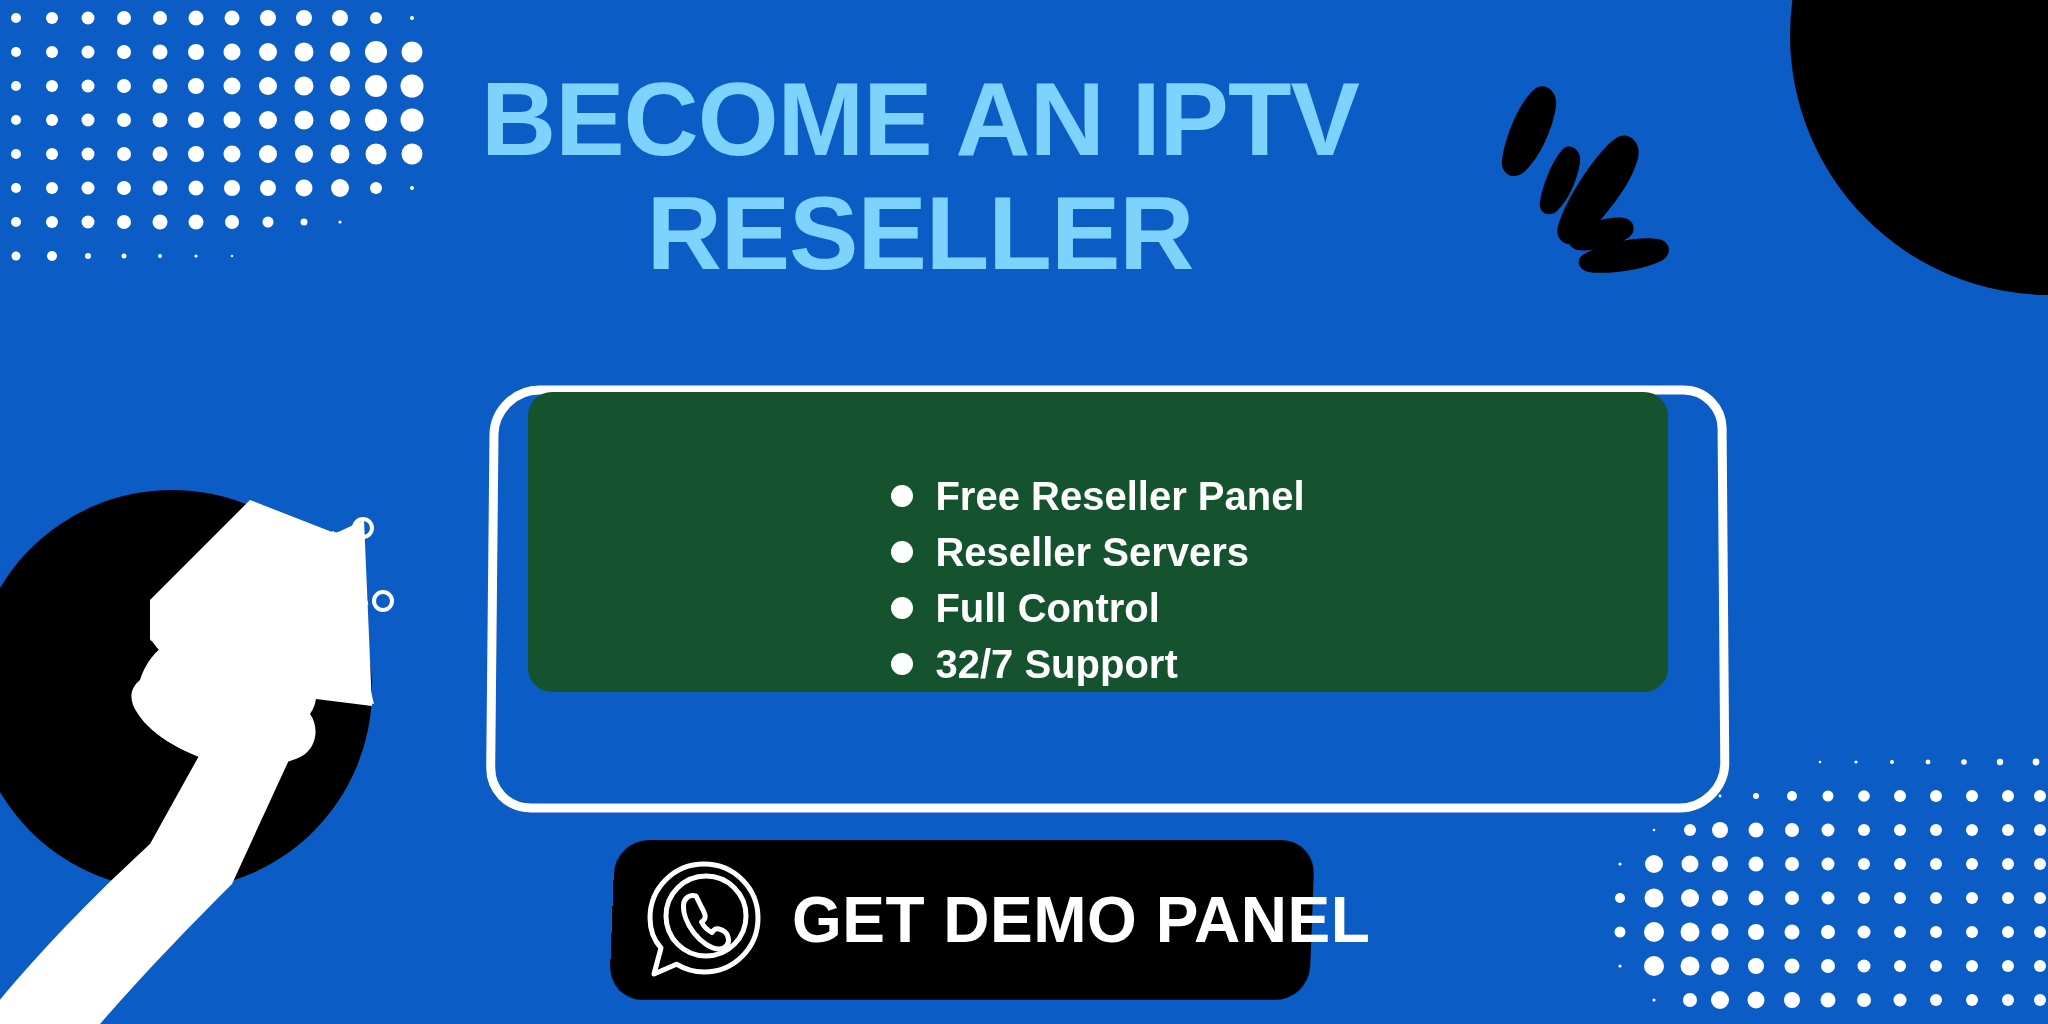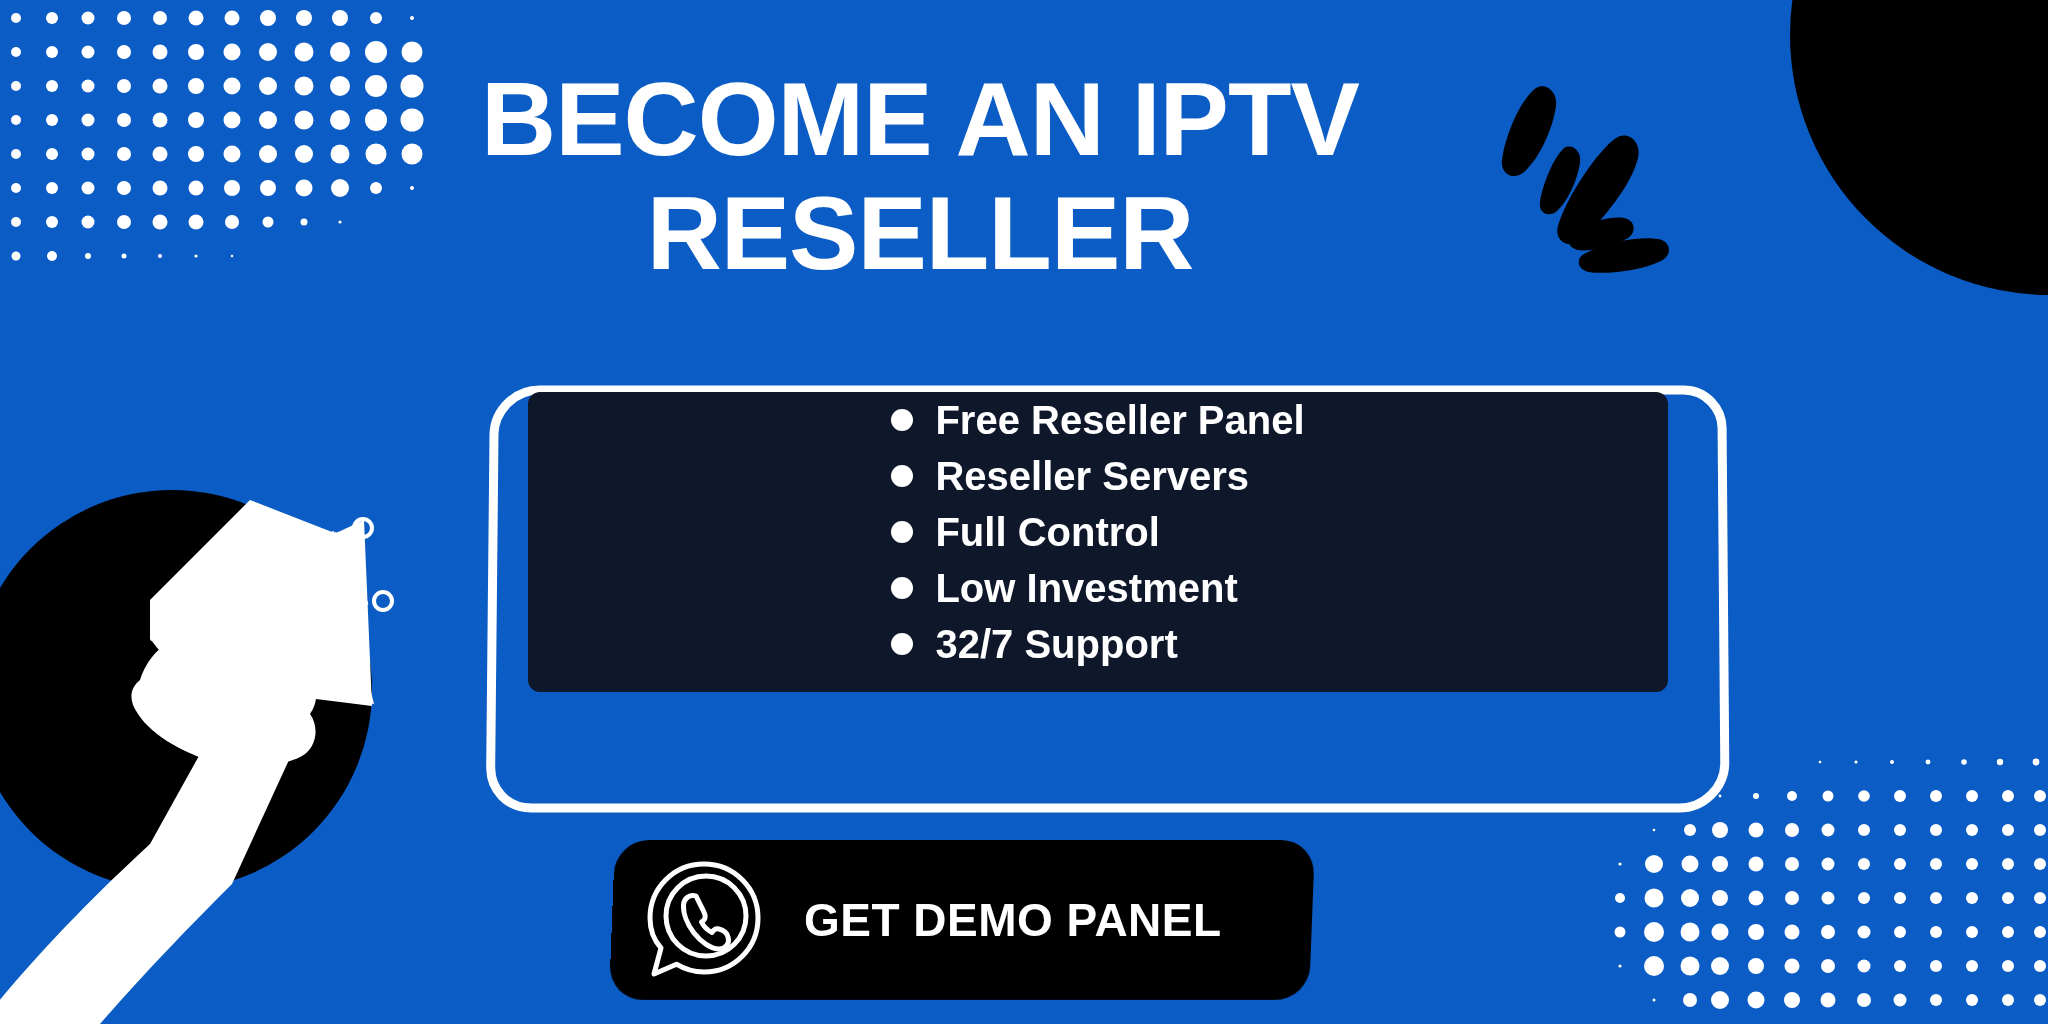--- a/index.html
+++ b/index.html
@@ -16,35 +16,35 @@
   svg.layer{display:block;}
 
   
   #headline{
     position:absolute;left:360px;top:62px;width:1120px;
     text-align:center;z-index:12;
     pointer-events:none;
   }
   .headline-line{
     display:block;
-    color:#ffffff;
+    color:#7dd3fc;
     font-weight:bold;
     font-size:104px;
     line-height:114px;
     letter-spacing:-1px;
     white-space:nowrap;
   }
 
   
   #features-card{
     position:absolute;left:528px;top:392px;width:1140px;height:300px;
-    background:#0f172a;
-    border-radius:12px;
+    background:#14532d;
+    border-radius:24px;
     z-index:11;
-    display:flex;align-items:flex-start;justify-content:center;
+    display:flex;align-items:flex-end;justify-content:center;
   }
   #features-list{
     list-style:none;margin:0;padding:0;
     color:#FFFFFF;
   }
   #features-list li{
     display:flex;align-items:center;
     font-size:40px;line-height:56px;font-weight:600;
     white-space:nowrap;
     margin:0;
@@ -66,22 +66,22 @@
     transform:perspective(900px) rotateY(0deg) skewX(-2.2deg);
   }
   #cta-inner{
     position:absolute;inset:0;
     display:flex;align-items:center;
   }
   #whatsapp-icon{
     width:128px;height:128px;flex:0 0 auto;margin-left:28px;
   }
   #cta-label{
-    color:#FFFFFF;font-weight:bold;font-size:46px;letter-spacing:0.5px;
-    margin-left:36px;white-space:nowrap;
+    color:#FFFFFF;font-weight:bold;font-size:64px;letter-spacing:0.5px;
+    margin-left:24px;white-space:nowrap;
   }
 </style>
 </head>
 <body>
 
 <div id="banner">
 
   <svg class="layer" width="2048" height="1024" viewBox="0 0 2048 1024" xmlns="http://www.w3.org/2000/svg">
 
     <defs>
@@ -375,24 +375,20 @@
       <li>
         <span class="bullet"></span>
         <span>Reseller Servers</span>
       </li>
       <li>
         <span class="bullet"></span>
         <span>Full Control</span>
       </li>
       <li>
         <span class="bullet"></span>
-        <span>Low Investment</span>
-      </li>
-      <li>
-        <span class="bullet"></span>
         <span>32/7 Support</span>
       </li>
     </ul>
   </div>
 
   <div id="cta-button">
     <div id="cta-shape"></div>
     <div id="cta-inner">
       <svg id="whatsapp-icon" viewBox="0 0 128 128" xmlns="http://www.w3.org/2000/svg" fill="none" stroke="#FFFFFF" stroke-width="5">
 

